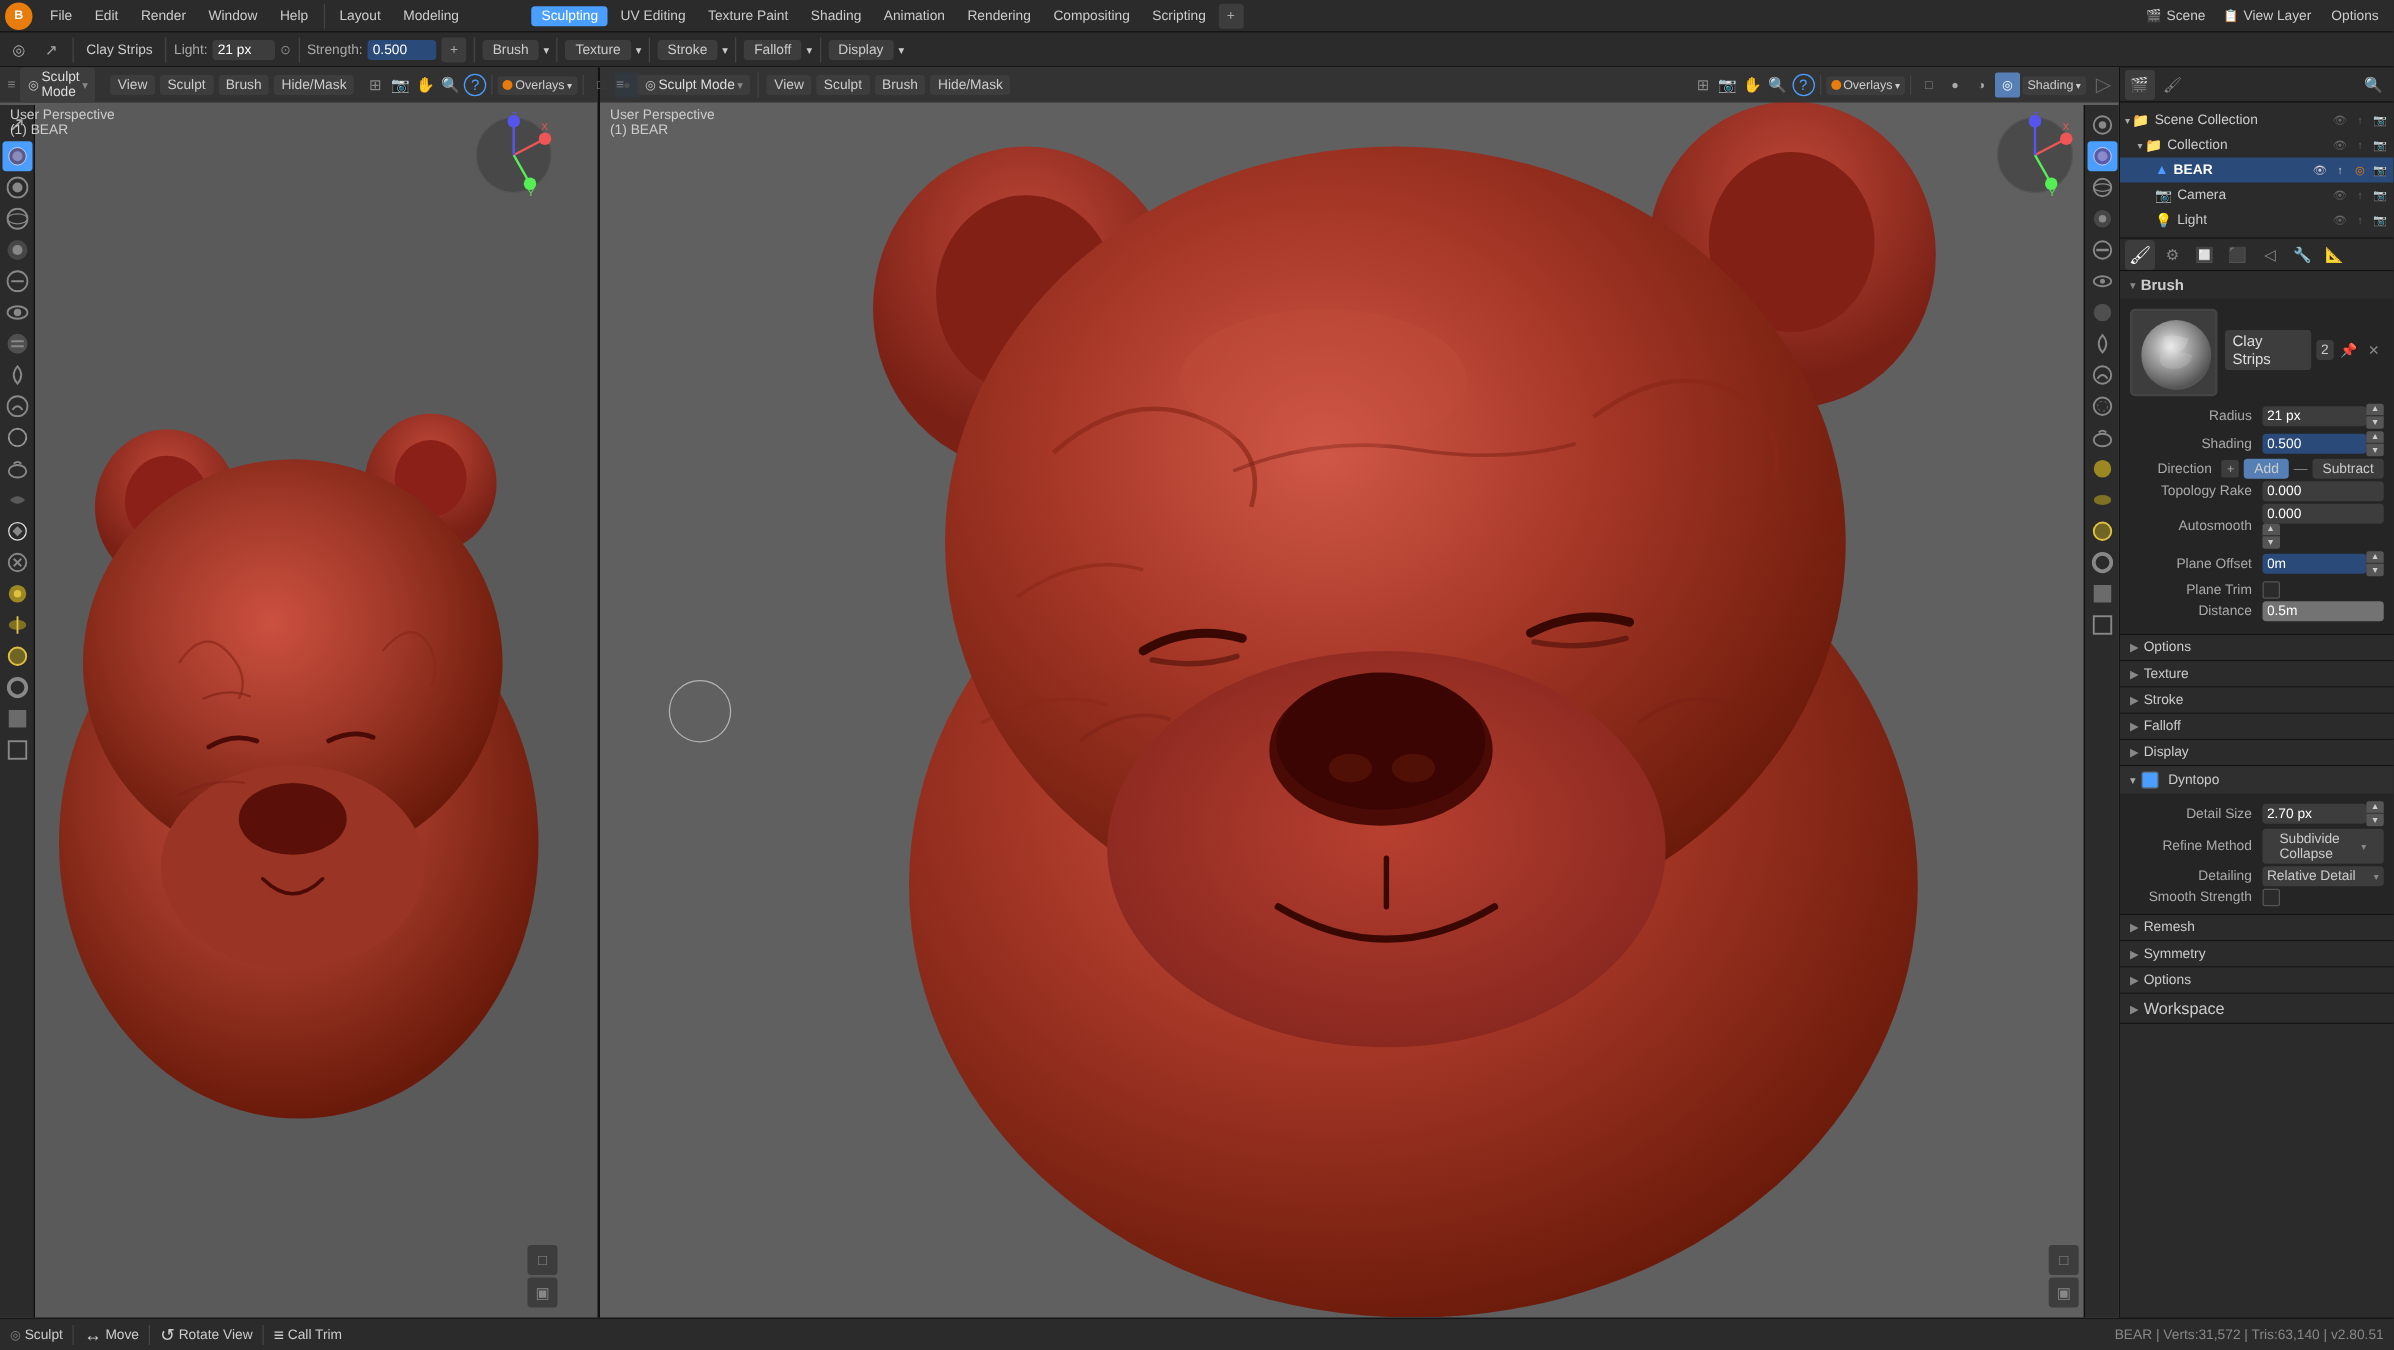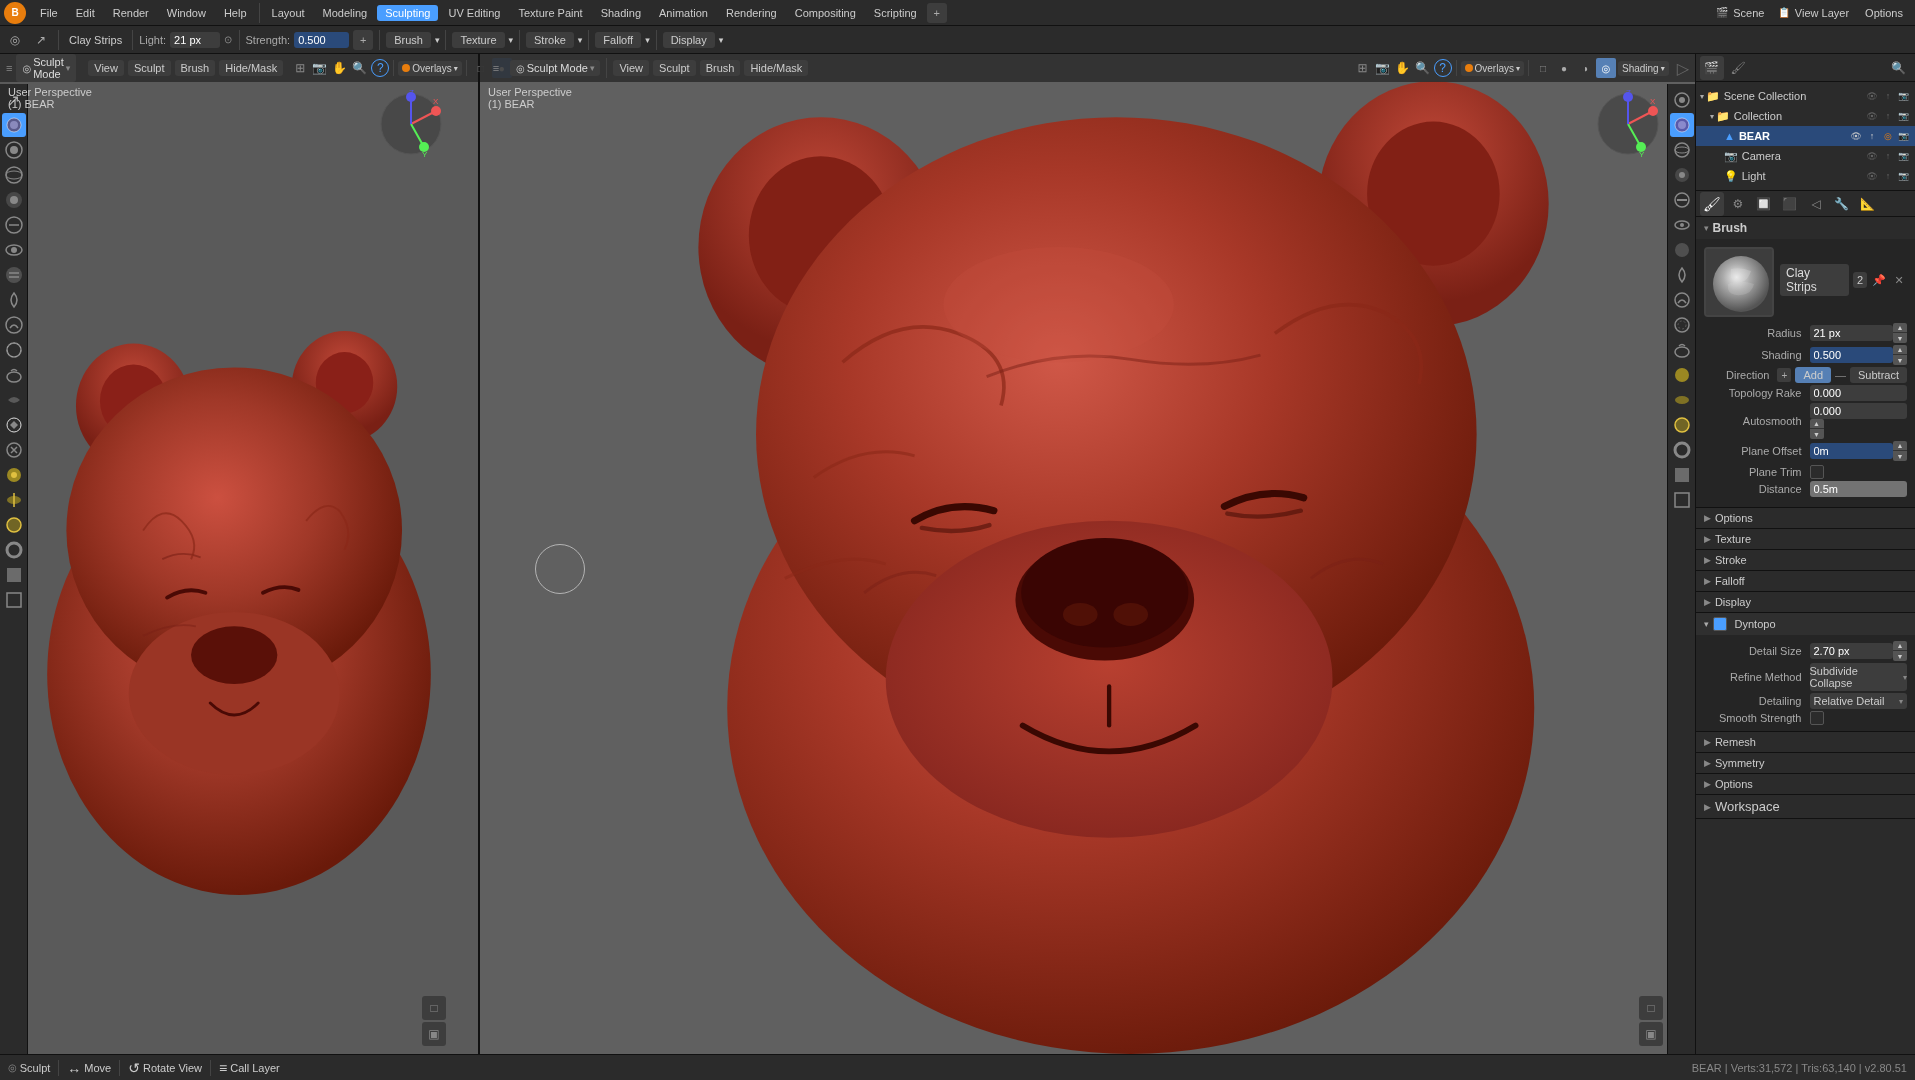--- a/index.html
+++ b/index.html
@@ -2,21 +2,21 @@
 <html><head>
   <meta charset="utf-8">
   <style>
     * { margin: 0; padding: 0; box-sizing: border-box; }
     body { width: 1915px; height: 1080px; overflow: hidden; background: #1a1a1a; font-family: 'Segoe UI', Arial, sans-serif; font-size: 11px; color: #ccc; }
 
     
     #top-menu { display: flex; align-items: center; height: 26px; background: #2b2b2b; border-bottom: 1px solid #111; padding: 0 4px; gap: 2px; }
     .menu-logo { width: 22px; height: 22px; background: #e87d0d; border-radius: 50%; display: flex; align-items: center; justify-content: center; color: white; font-weight: bold; font-size: 10px; margin-right: 4px; flex-shrink: 0; }
     .menu-item { padding: 2px 8px; cursor: pointer; border-radius: 3px; color: #ccc; font-size: 11px; white-space: nowrap; }
-    .menu-item.active { background: #4a9eff; color: white; }
+    .menu-item.active { background: #4a9eff; color: white; margin-left: 48px; }
     .menu-spacer { flex: 1; }
     .view-layer-area { display: flex; align-items: center; gap: 4px; background: #2b2b2b; padding: 2px 6px; }
 
     
     #toolbar-row { display: flex; align-items: center; height: 28px; background: #2b2b2b; border-bottom: 1px solid #111; padding: 0 4px; gap: 4px; }
     .toolbar-icon { width: 22px; height: 22px; display: flex; align-items: center; justify-content: center; cursor: pointer; border-radius: 3px; color: #aaa; font-size: 12px; }
     .toolbar-label { color: #ccc; font-size: 11px; cursor: pointer; padding: 2px 4px; border-radius: 3px; }
     .toolbar-input { background: #3d3d3d; border: none; color: #fff; padding: 1px 4px; border-radius: 3px; font-size: 11px; width: 50px; }
     .toolbar-input-blue { background: #2a4a7a; border: none; color: #fff; padding: 1px 4px; border-radius: 3px; font-size: 11px; width: 55px; }
     .toolbar-sep { width: 1px; height: 20px; background: #444; margin: 0 2px; }
@@ -873,21 +873,21 @@
             <div class="spin-btns">
                 <div class="spin-btn">▲</div>
                 <div class="spin-btn">▼</div>
               </div>
           </div>
         </div>
 
         <div class="panel-row">
           <span class="panel-label">Refine Method</span>
           <div class="panel-value">
-            <div style="background:#3d3d3d;border-radius:3px;padding:2px 0;display:flex;align-items:center;justify-content:space-between;cursor:pointer;">
+            <div style="background:#3d3d3d;border-radius:3px;padding:2px 14px;display:flex;align-items:center;justify-content:space-between;cursor:pointer;">
               <span style="font-size:11px;color:#ccc;">Subdivide Collapse</span>
               <span style="font-size:8px;color:#888;">▾</span>
             </div>
           </div>
         </div>
 
         <div class="panel-row">
           <span class="panel-label">Detailing</span>
           <div class="panel-value">
             <div style="background:#3d3d3d;border-radius:3px;padding:2px 4px;display:flex;align-items:center;justify-content:space-between;cursor:pointer;">
@@ -949,17 +949,17 @@
     <span style="font-size:11px;color:#ccc;">Move</span>
   </div>
   <div class="status-sep"></div>
   <div style="display:flex;align-items:center;gap:3px;cursor:pointer;">
     <span style="font-size:14px;color:#ccc;">↺</span>
     <span style="font-size:11px;color:#ccc;">Rotate View</span>
   </div>
   <div class="status-sep"></div>
   <div style="display:flex;align-items:center;gap:3px;cursor:pointer;">
     <span style="font-size:14px;color:#ccc;">≡</span>
-    <span style="font-size:11px;color:#ccc;">Call Layer</span>
+    <span style="font-size:11px;color:#ccc;">Call Trim</span>
   </div>
   <div style="flex:1;"></div>
   <span style="font-size:11px;color:#888;">BEAR | Verts:31,572 | Tris:63,140 | v2.80.51</span>
 </div>
 
 </body></html>

